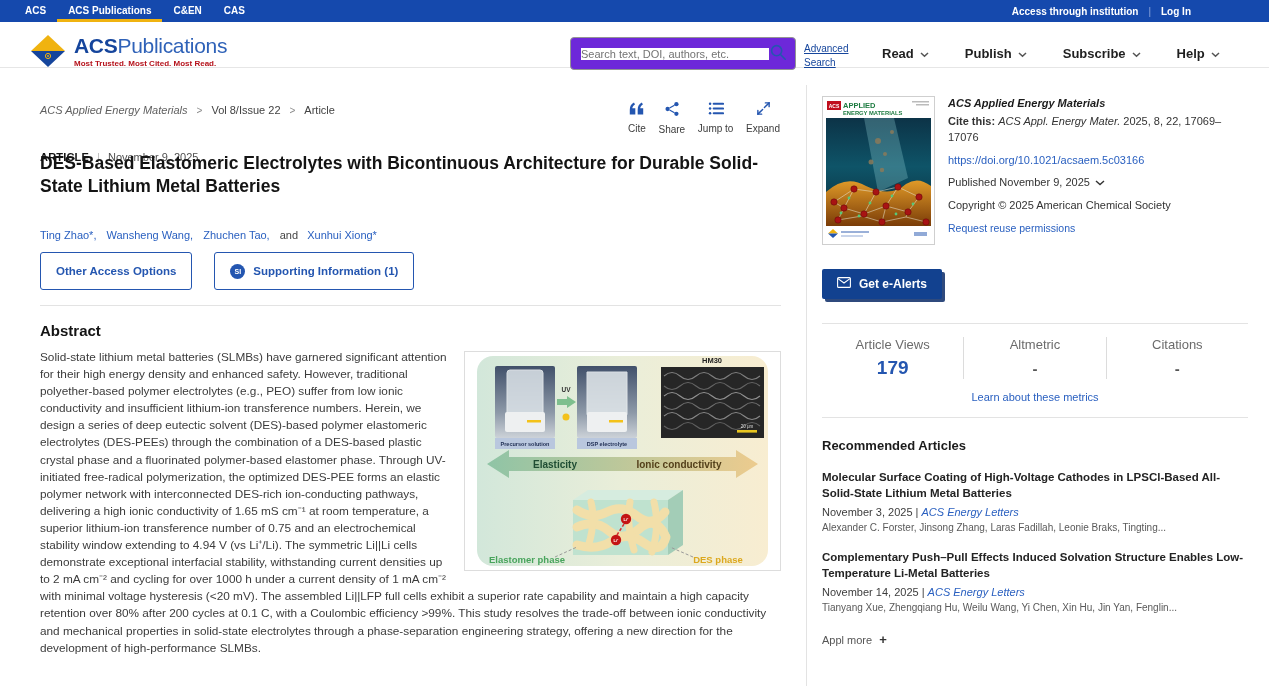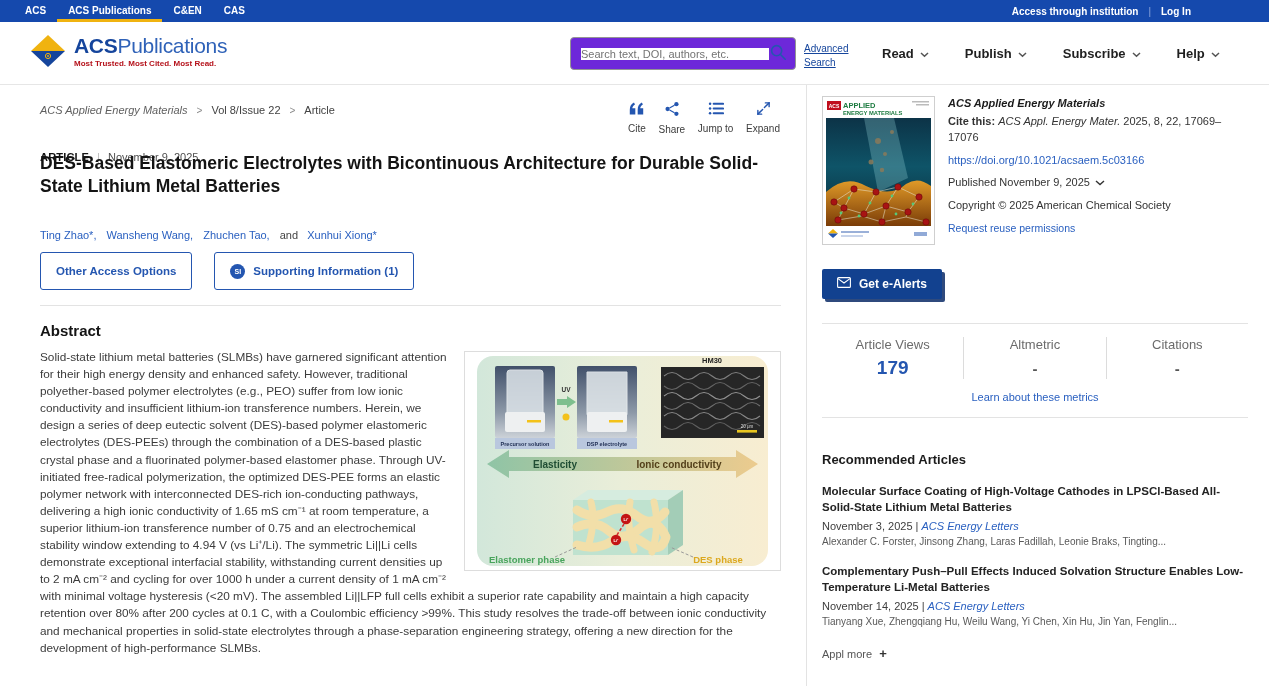--- a/index.html
+++ b/index.html
@@ -9,21 +9,21 @@
   
   .topbar { position:absolute; top:0; left:0; right:0; height:22px; background:#1549ad; display:flex; align-items:stretch; padding-left:25px; }
   .tb-left { display:flex; }
   .tb-link { padding:0 11px; line-height:22px; font-size:10px; font-weight:700; color:#fff; cursor:pointer; }
   .tb-link:first-child { padding-left:0; }
   .tb-link.active { box-shadow: inset 0 -3px 0 #f0b310; }
   .tb-right { margin-left:auto; padding-right:78px; display:flex; align-items:center; gap:10px; font-size:10px; font-weight:700; color:#fff; }
   .tb-sep { color:#8fa8dc; font-weight:400; }
 
   
-  .header { position:absolute; top:22px; left:0; right:0; height:63px; background:#fff; border-bottom:1px solid #e6e6e6; }
+  .header { position:absolute; top:22px; left:0; right:0; height:46px; background:#fff; border-bottom:1px solid #e6e6e6; }
   .logo { position:absolute; left:30px; top:13px; display:flex; align-items:flex-start; cursor:pointer; }
   .logo-txt { margin-left:8px; }
   .logo-main { font-size:21px; letter-spacing:-0.3px; line-height:1; }
   .logo-acs { font-weight:700; color:#15459c; }
   .logo-pub { font-weight:400; color:#2f62b8; }
   .logo-tag { font-size:8px; color:#b5121b; margin-top:3px; font-weight:700; }
   .search { position:absolute; left:570px; top:15px; width:226px; height:33px; border:1px solid #949494; border-radius:4px; display:flex; align-items:center; padding:0 8px 0 10px; background:#6d28d9; }
   .search input { border:none; outline:none; flex:1; font-size:11px; color:#333; font-family:"Liberation Sans", sans-serif; }
   .search input::placeholder { color:#737373; }
   .adv { position:absolute; left:804px; top:20px; width:54px; font-size:10px; color:#15459c; text-decoration:underline; line-height:1.35; cursor:pointer; }
@@ -77,21 +77,21 @@
   .reuse { margin-top:8px; color:#2a60c0; font-size:10.5px; cursor:pointer; }
   .alerts { margin-top:20px; display:inline-flex; align-items:center; gap:8px; background:#12418f; color:#fff; font-size:12px; font-weight:700; padding:8px 15px; border-radius:2px; box-shadow:3px 3px 0 rgba(10,42,102,.85); cursor:pointer; }
   .side-hr { margin-top:24px; height:1px; background:#e3e3e3; }
   .metrics { display:flex; padding:13px 0 8px; text-align:center; }
   .metric { flex:1; }
   .metric + .metric { border-left:1px solid #dcdcdc; }
   .m-label { font-size:13px; color:#6b6b6b; }
   .m-views { margin-top:5px; font-size:19px; font-weight:700; color:#2456b0; }
   .m-dash { margin-top:8px; font-size:15px; font-weight:700; color:#555; }
   .learn { text-align:center; font-size:11px; color:#2a60c0; padding:4px 0 14px; cursor:pointer; }
-  .rec-heading { margin-top:34px; font-size:13px; font-weight:700; color:#1b1b1b; }
+  .rec-heading { margin-top:20px; font-size:13px; font-weight:700; color:#1b1b1b; }
   .rec-item { margin-top:17px; cursor:pointer; }
   .rec-title { font-size:11.5px; font-weight:700; color:#232323; line-height:1.35; }
   .rec-meta { margin-top:5px; font-size:11px; color:#3d3d3d; }
   .rec-journal { font-style:italic; color:#2a60c0; }
   .rec-authors { margin-top:4px; font-size:10px; color:#595959; }
   .show-more { margin-top:19px; font-size:11px; color:#555; display:flex; align-items:center; gap:7px; cursor:pointer; }
   .show-plus { font-size:13px; font-weight:700; color:#333; }
 </style>
 </head>
 <body>

